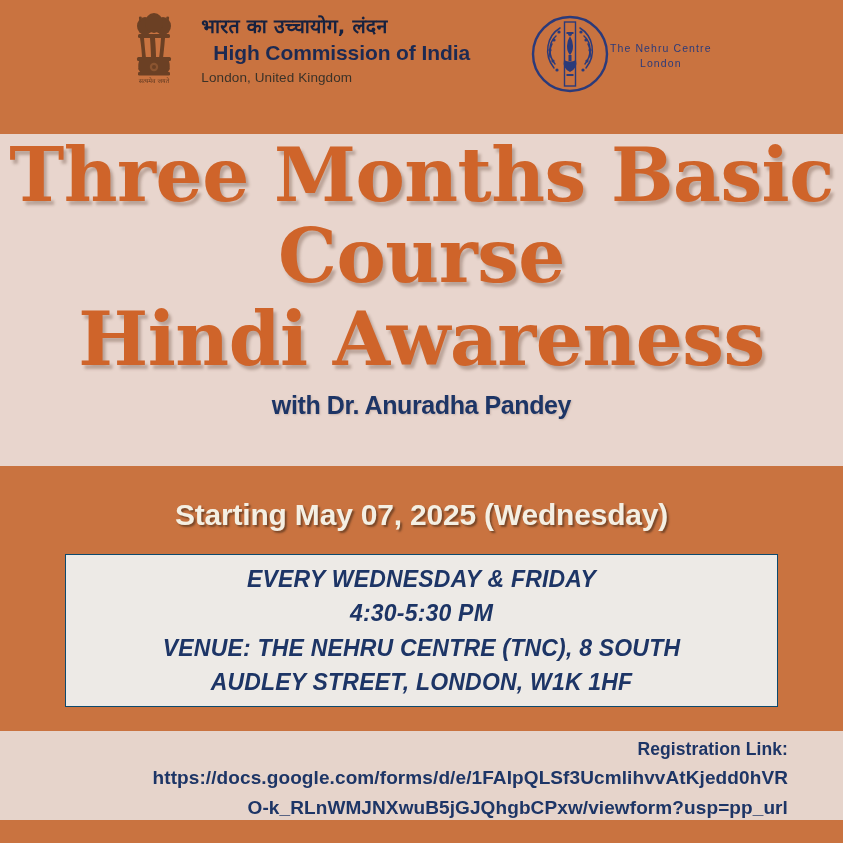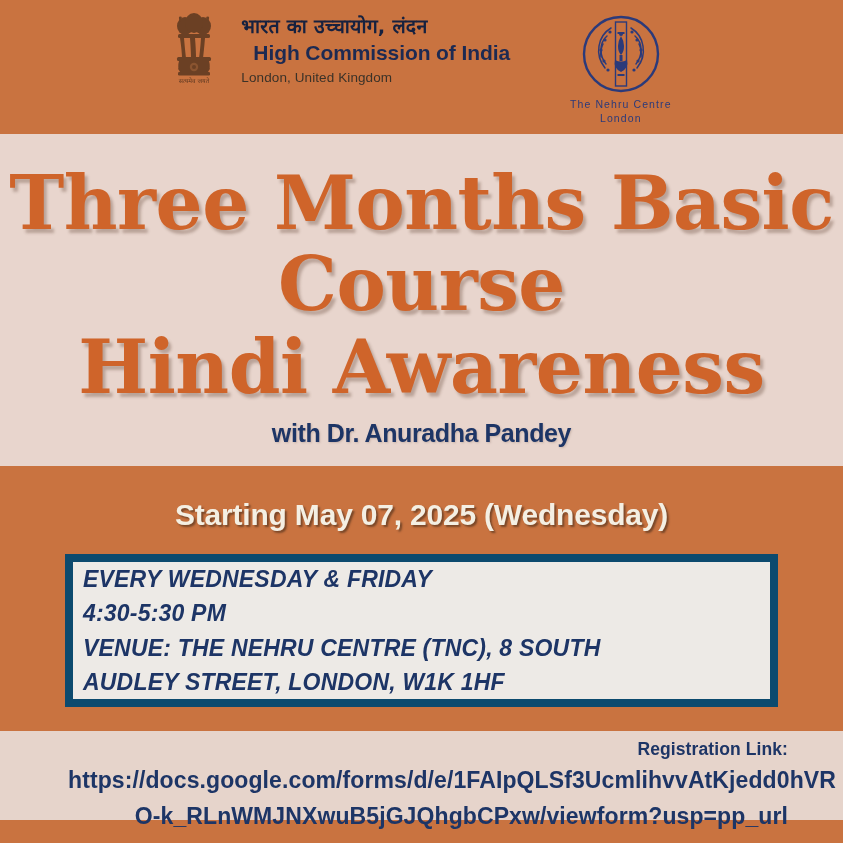--- a/index.html
+++ b/index.html
@@ -52,35 +52,35 @@
   .hci-en {
     font-size:21px; font-weight:700; color:#1d2a52;
     letter-spacing:-0.1px; line-height:1.2; margin-top:2px;margin-left:12px;
   }
   .hci-sub {
     font-size:13.5px; font-weight:400; color:#3b3228;
     letter-spacing:0.1px; margin-top:4px;
   }
 
   .nehru-logo {
-    display:flex; flex-direction:column; align-items:center;
+    display:flex; flex-direction:row; align-items:center;
     padding-top:4px;
   }
   .nehru-mark { width:80px; height:80px; display:block; }
   .nehru-name {
     font-size:10.5px; color:#2b3a7a; letter-spacing:1.1px;
     line-height:1.35; text-align:center; margin-top:3px;
     font-weight:400;
   }
 
   
   .title-wrap {
     position:absolute; left:0; top:134px; width:843px; height:280px;
     display:flex; flex-direction:column; align-items:center;
-    justify-content:flex-start; padding-top:28px;
+    justify-content:flex-start; padding-top:0;
   }
   .title-line {
     font-family:"DejaVu Serif", "Liberation Serif", serif;
     font-weight:700;
     color:#cf642a;
     font-size:74px;
     line-height:1.12;
     letter-spacing:-0.5px;
     text-shadow:3px 4px 3px rgba(90,60,45,0.33);
     white-space:nowrap;
@@ -102,41 +102,41 @@
     letter-spacing:-0.2px;
     text-shadow:2px 2px 2px rgba(55,35,20,0.55);
     white-space:nowrap;
   }
 
   
   .details-box {
     position:absolute; left:65px; top:554px;
     width:713px; height:153px;
     background:#edeae6;
-    border:8px solid #0c4a6e;
+    border:1px solid #0c4a6e;
     display:flex; flex-direction:column;
-    align-items:flex-start; justify-content:center;
+    align-items:center; justify-content:center;
     padding:6px 10px;
   }
   .details-line {
     font-size:23px; font-weight:700; font-style:italic;
     color:#1d3566; letter-spacing:0.2px; line-height:1.48;
     text-align:center; white-space:nowrap;
   }
 
   
   .reg {
     position:absolute; left:68px; top:736px; width:720px;text-align:right;
   }
   .reg-label {
     font-size:17.5px; font-weight:700; color:#1d3566;
     letter-spacing:0.1px; line-height:1.55;
   }
   .reg-url-line {
-    font-size:23px; font-weight:700; color:#1d3566;
+    font-size:19px; font-weight:700; color:#1d3566;
     letter-spacing:0.1px; line-height:1.55;
     white-space:nowrap;
   }
 </style>
 </head>
 <body>
 
 <div id="poster">
 
   <div class="band-cream-title"></div>

